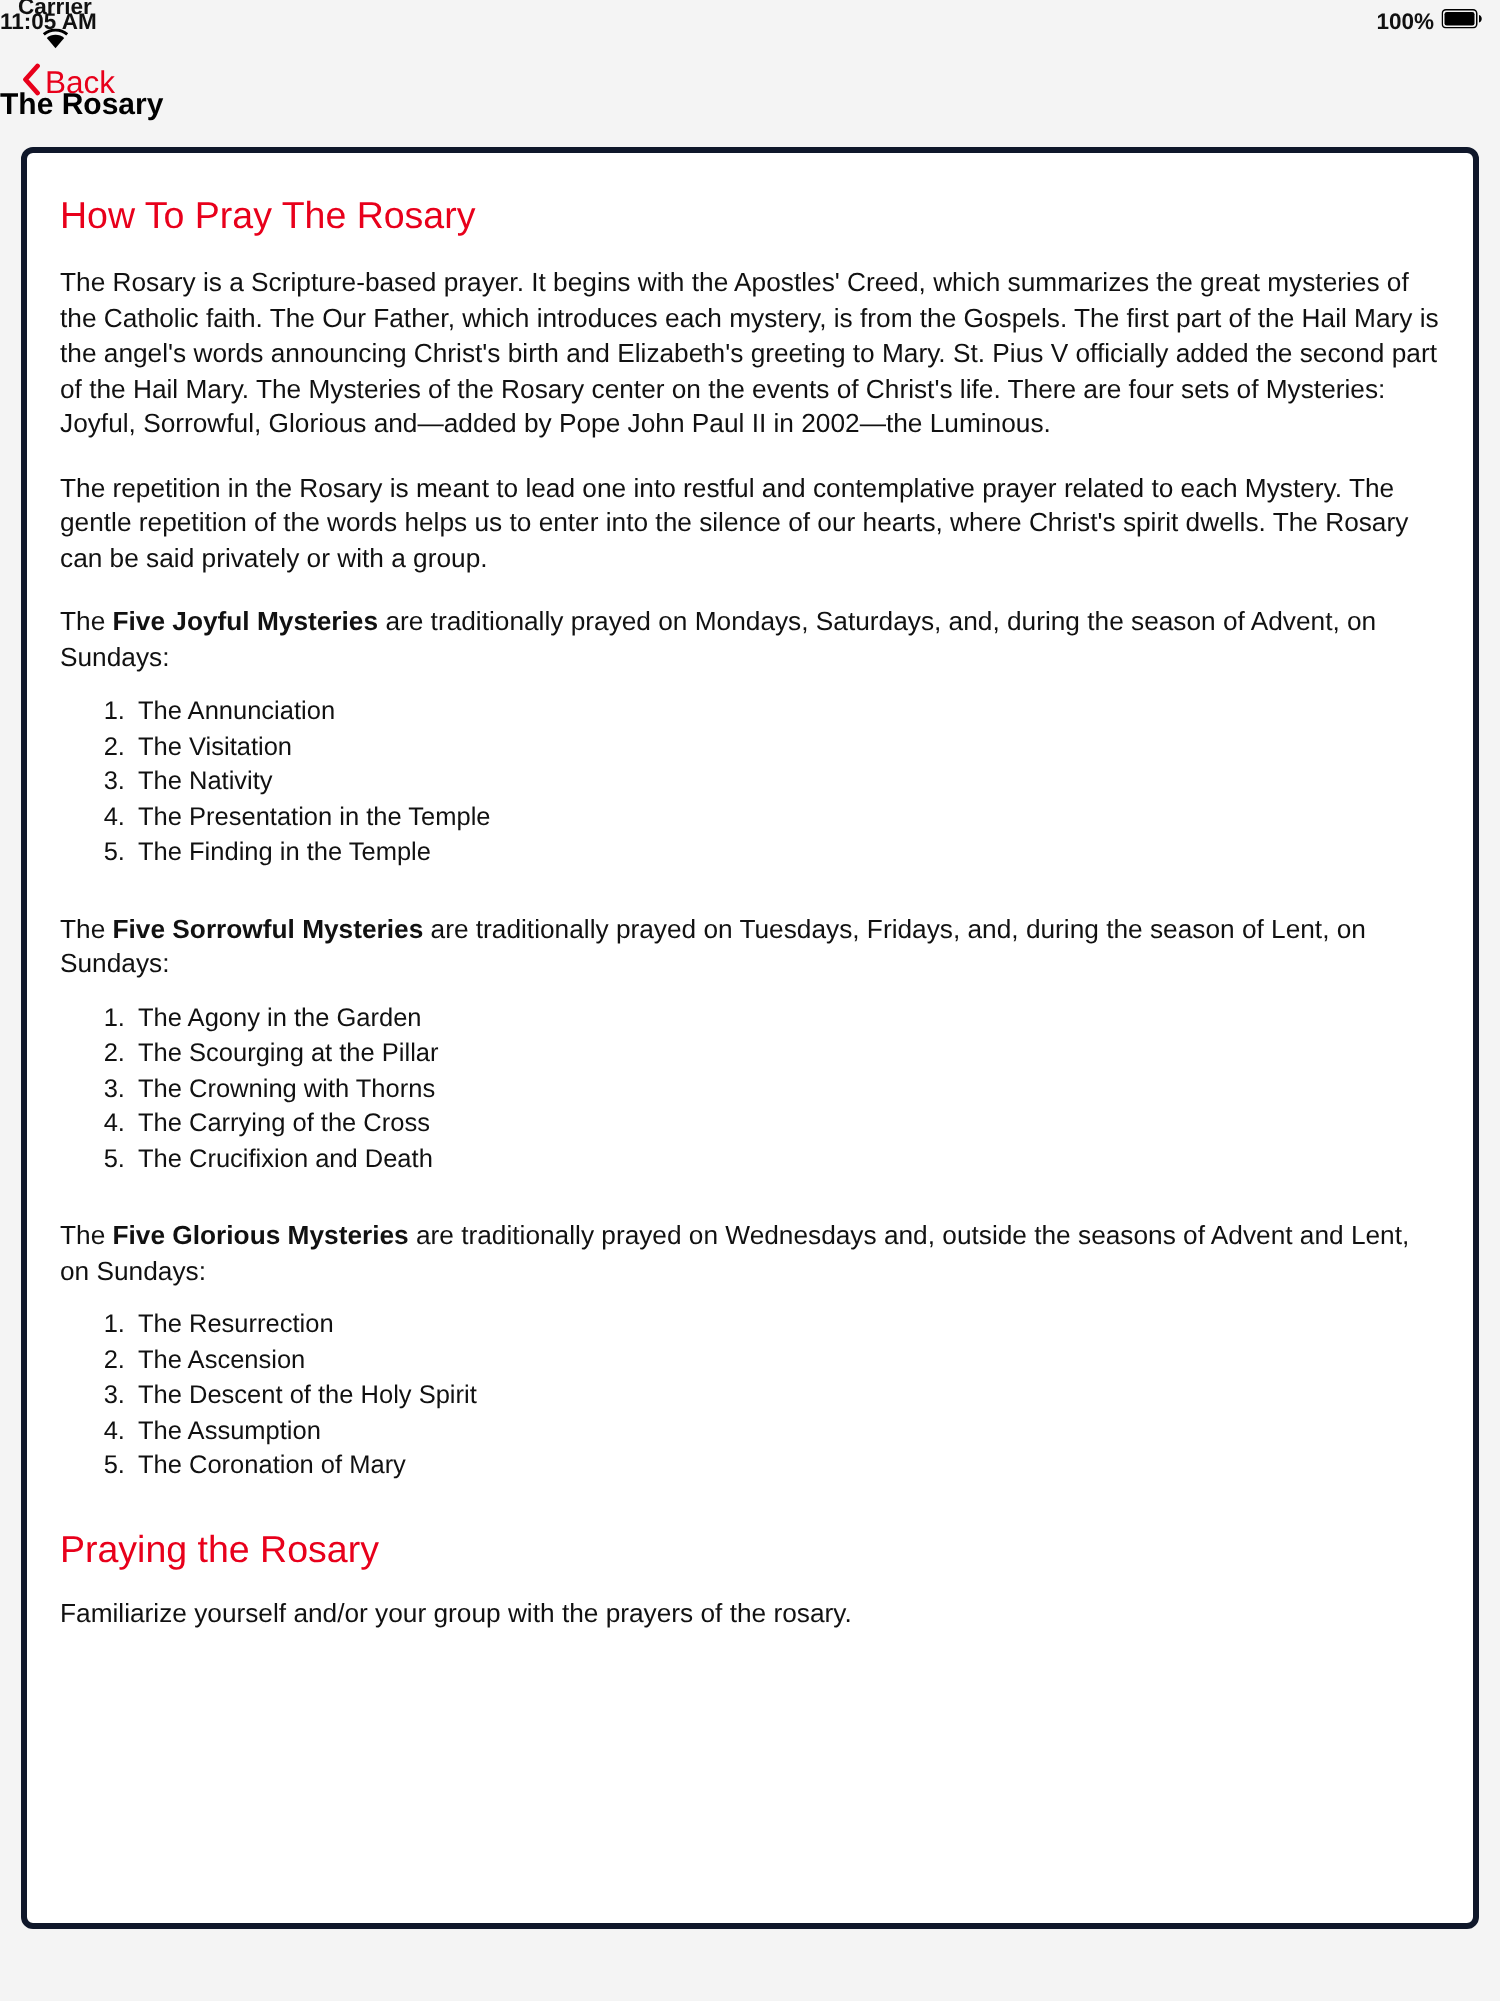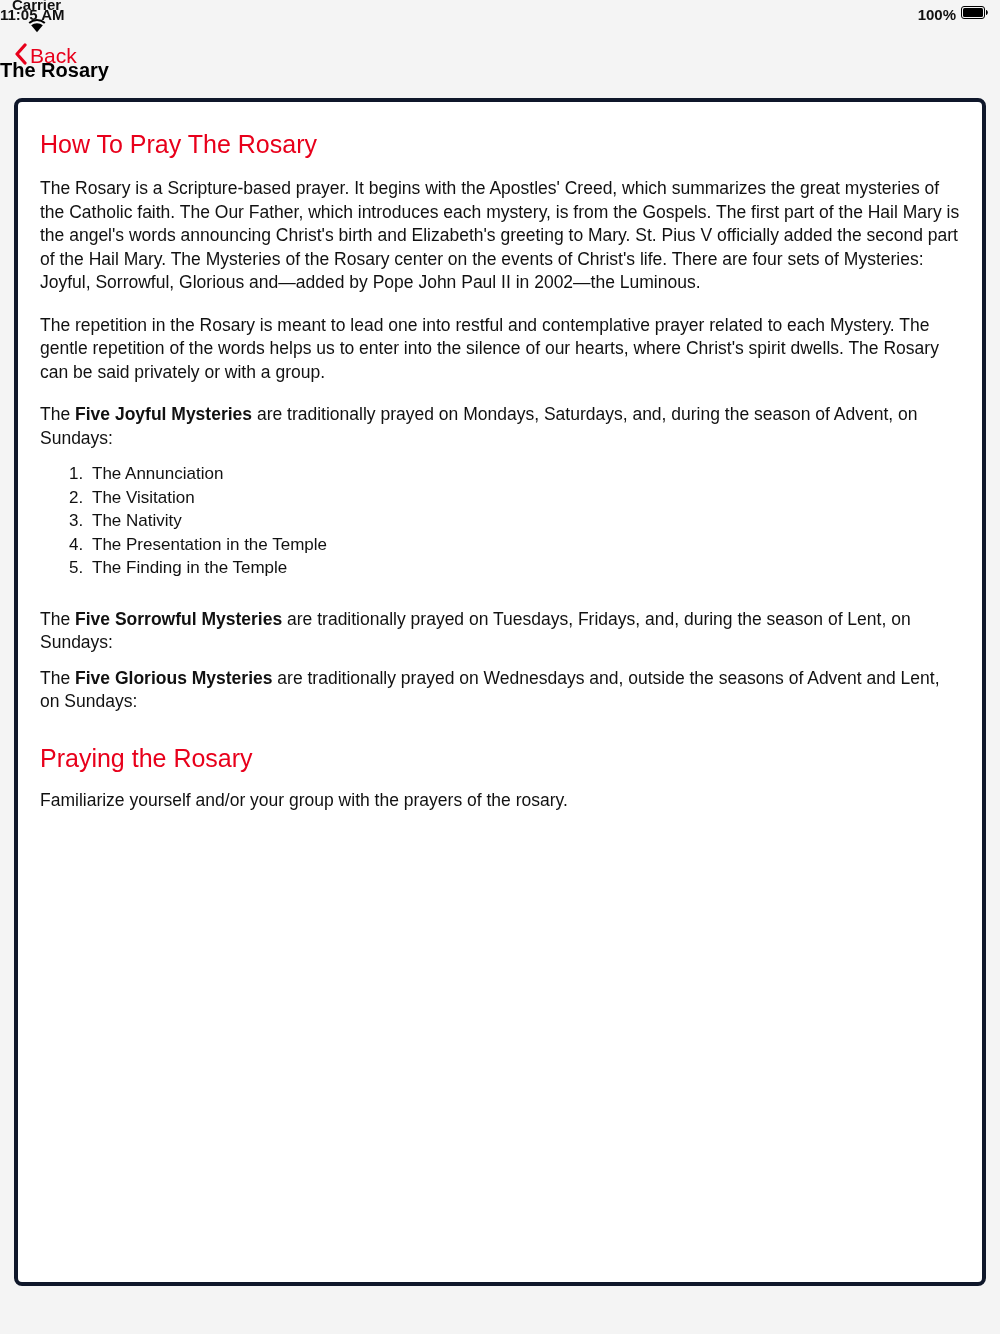--- a/index.html
+++ b/index.html
@@ -129,24 +129,38 @@
           <li>The Annunciation</li>
           <li>The Visitation</li>
           <li>The Nativity</li>
           <li>The Presentation in the Temple</li>
           <li>The Finding in the Temple</li>
         </ol>
   </div>
 
   <div>
     <p class="intro"><span>The </span><b>Five Sorrowful Mysteries</b><span> are traditionally prayed on Tuesdays, Fridays, and, during the season of Lent, on Sundays:</span></p>
+    <ol>
+          <li>The Agony in the Garden</li>
+          <li>The Scourging at the Pillar</li>
+          <li>The Crowning with Thorns</li>
+          <li>The Carrying of the Cross</li>
+          <li>The Crucifixion and Death</li>
+        </ol>
   </div>
 
   <div>
     <p class="intro"><span>The </span><b>Five Glorious Mysteries</b><span> are traditionally prayed on Wednesdays and, outside the seasons of Advent and Lent, on Sundays:</span></p>
+    <ol>
+          <li>The Resurrection</li>
+          <li>The Ascension</li>
+          <li>The Descent of the Holy Spirit</li>
+          <li>The Assumption</li>
+          <li>The Coronation of Mary</li>
+        </ol>
   </div>
 
   <div>
   </div>
 </div>
 
   <h2>Praying the Rosary</h2>
   <p>Familiarize yourself and/or your group with the prayers of the rosary.</p>
 </div>
 

